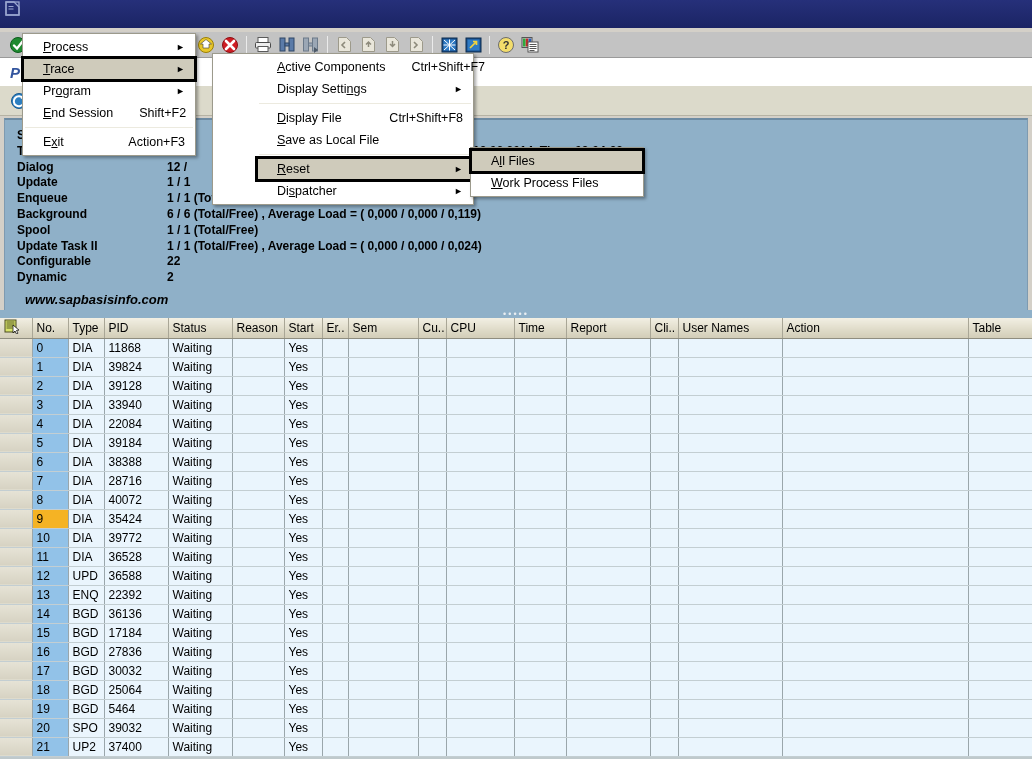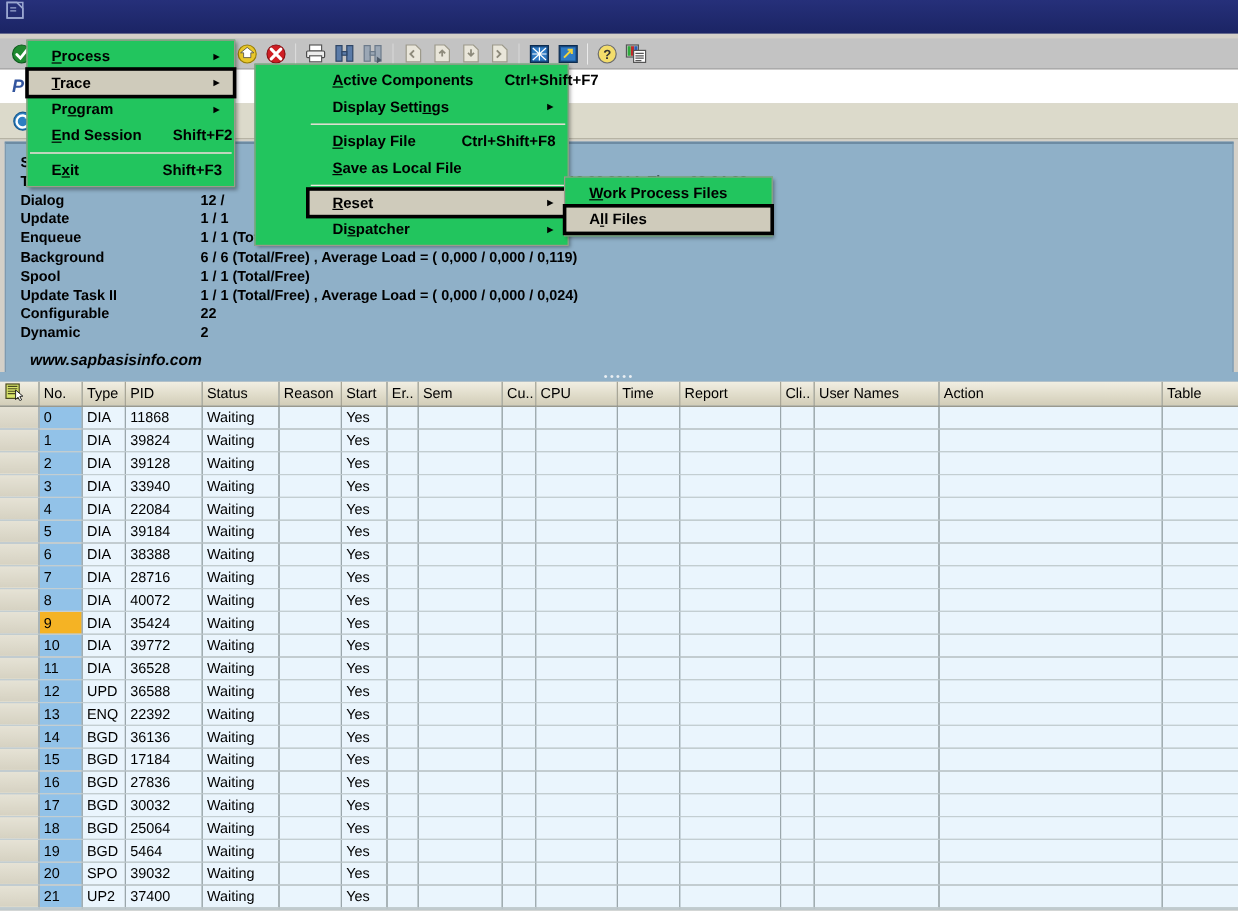--- a/index.html
+++ b/index.html
@@ -213,26 +213,25 @@
   .w-time { width: 52px; }
   .w-rep  { width: 84px; }
   .w-cli  { width: 28px; }
   .w-user { width: 104px; }
   .w-act  { width: 186px; }
   .w-tab  { width: 70px; }
 
   
   .popup {
     position: absolute;
-    background: #22c55e;
+    background: #ffffff;
     border: 1px solid #9c9a8c;
     box-shadow: 2px 2px 3px rgba(0,0,0,.35);
     z-index: 50;
     padding: 2px 0;
-    font-weight: bold;
   }
   .popup-item {
     position: relative;
     height: 22px;
     display: flex;
     align-items: center;
     padding: 0 10px 0 20px;
     font-size: 12.5px;
     color: #000;
     white-space: nowrap;
@@ -948,21 +947,21 @@
       <span class="label">Pr<u>o</u>gram</span>
       <span class="arrow">►</span>
     </div>
     <div class="popup-item">
       <span class="label"><u>E</u>nd Session</span>
       <span class="accel">Shift+F2</span>
     </div>
     <div class="popup-sep"></div>
     <div class="popup-item">
       <span class="label">E<u>x</u>it</span>
-      <span class="accel">Shift+F3</span>
+      <span class="accel">Action+F3</span>
     </div>
   </div>
 
   <div class="popup" id="menu-trace">
     <div class="popup-item">
       <span class="label"><u>A</u>ctive Components</span>
       <span class="accel">Ctrl+Shift+F7</span>
     </div>
     <div class="popup-item">
       <span class="label">Display Setti<u>n</u>gs</span>
@@ -981,21 +980,21 @@
       <span class="label"><u>R</u>eset</span>
       <span class="arrow">►</span>
     </div>
     <div class="popup-item">
       <span class="label">Di<u>s</u>patcher</span>
       <span class="arrow">►</span>
     </div>
   </div>
 
   <div class="popup" id="menu-reset">
+    <div class="popup-item hl">
+      <span class="label">A<u>l</u>l Files</span>
+    </div>
     <div class="popup-item">
       <span class="label"><u>W</u>ork Process Files</span>
     </div>
-    <div class="popup-item hl">
-      <span class="label">A<u>l</u>l Files</span>
-    </div>
   </div>
 
 </div>
 
 </body></html>

